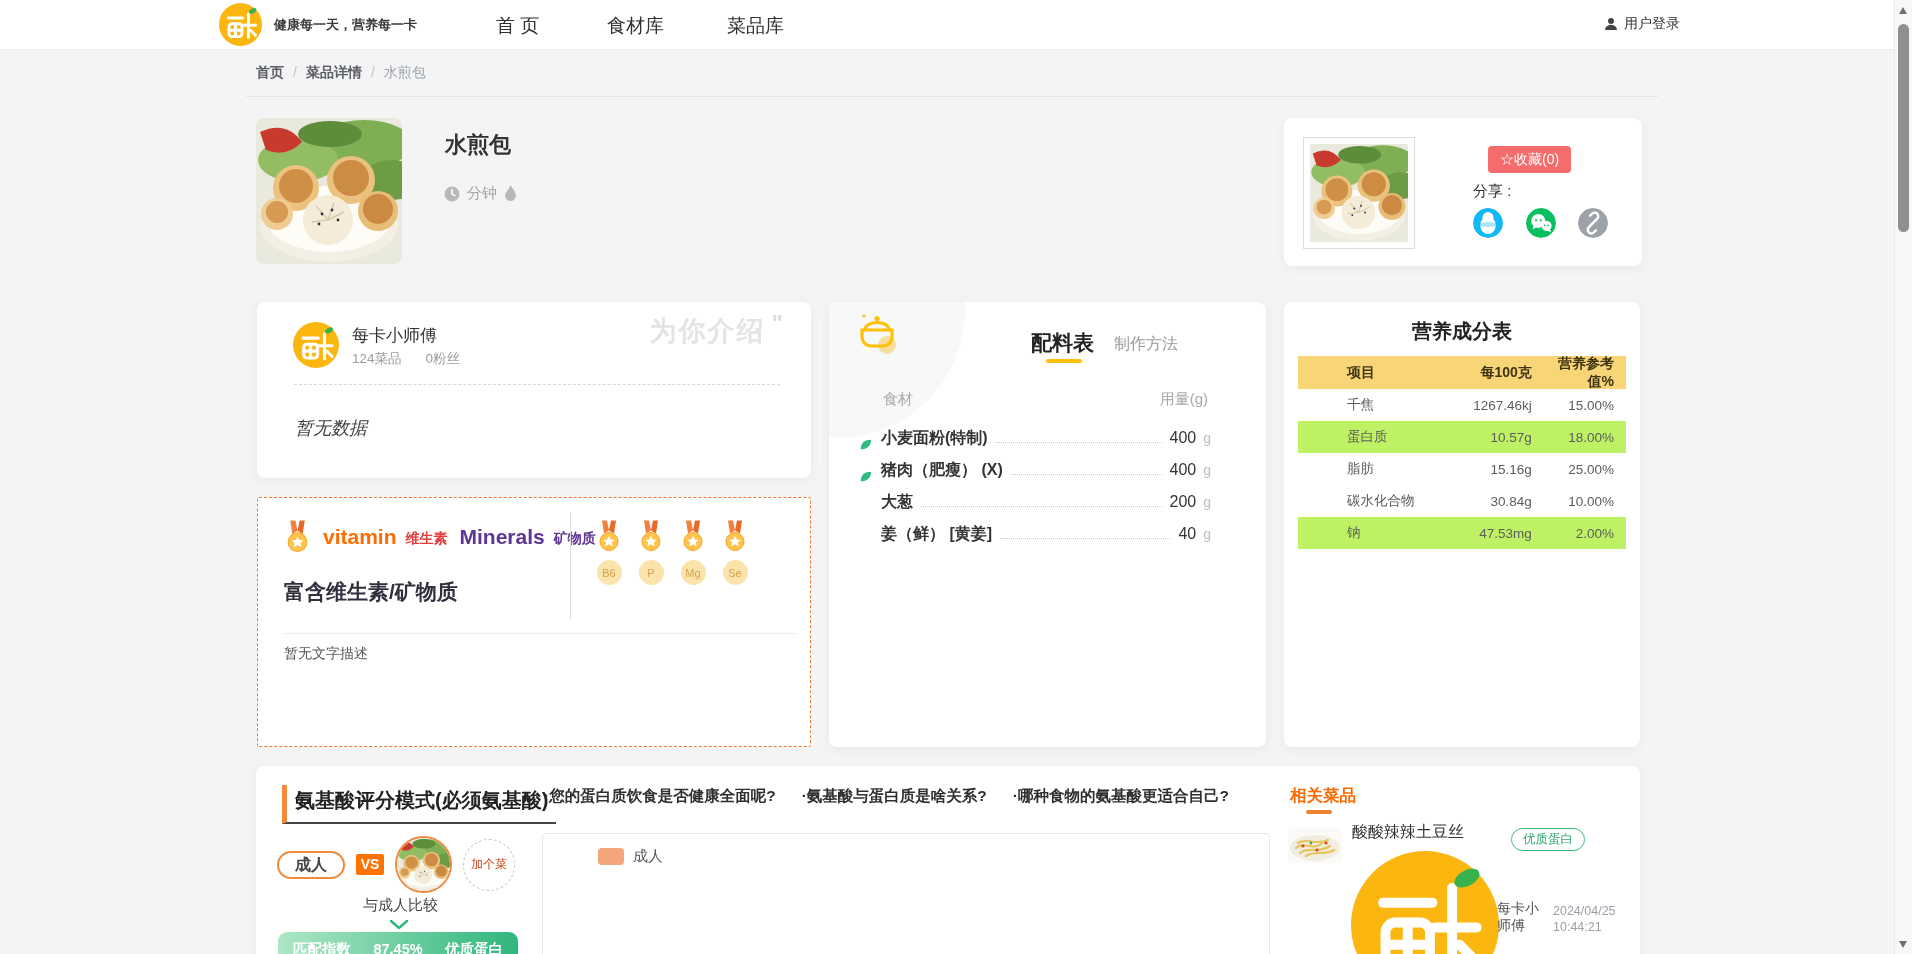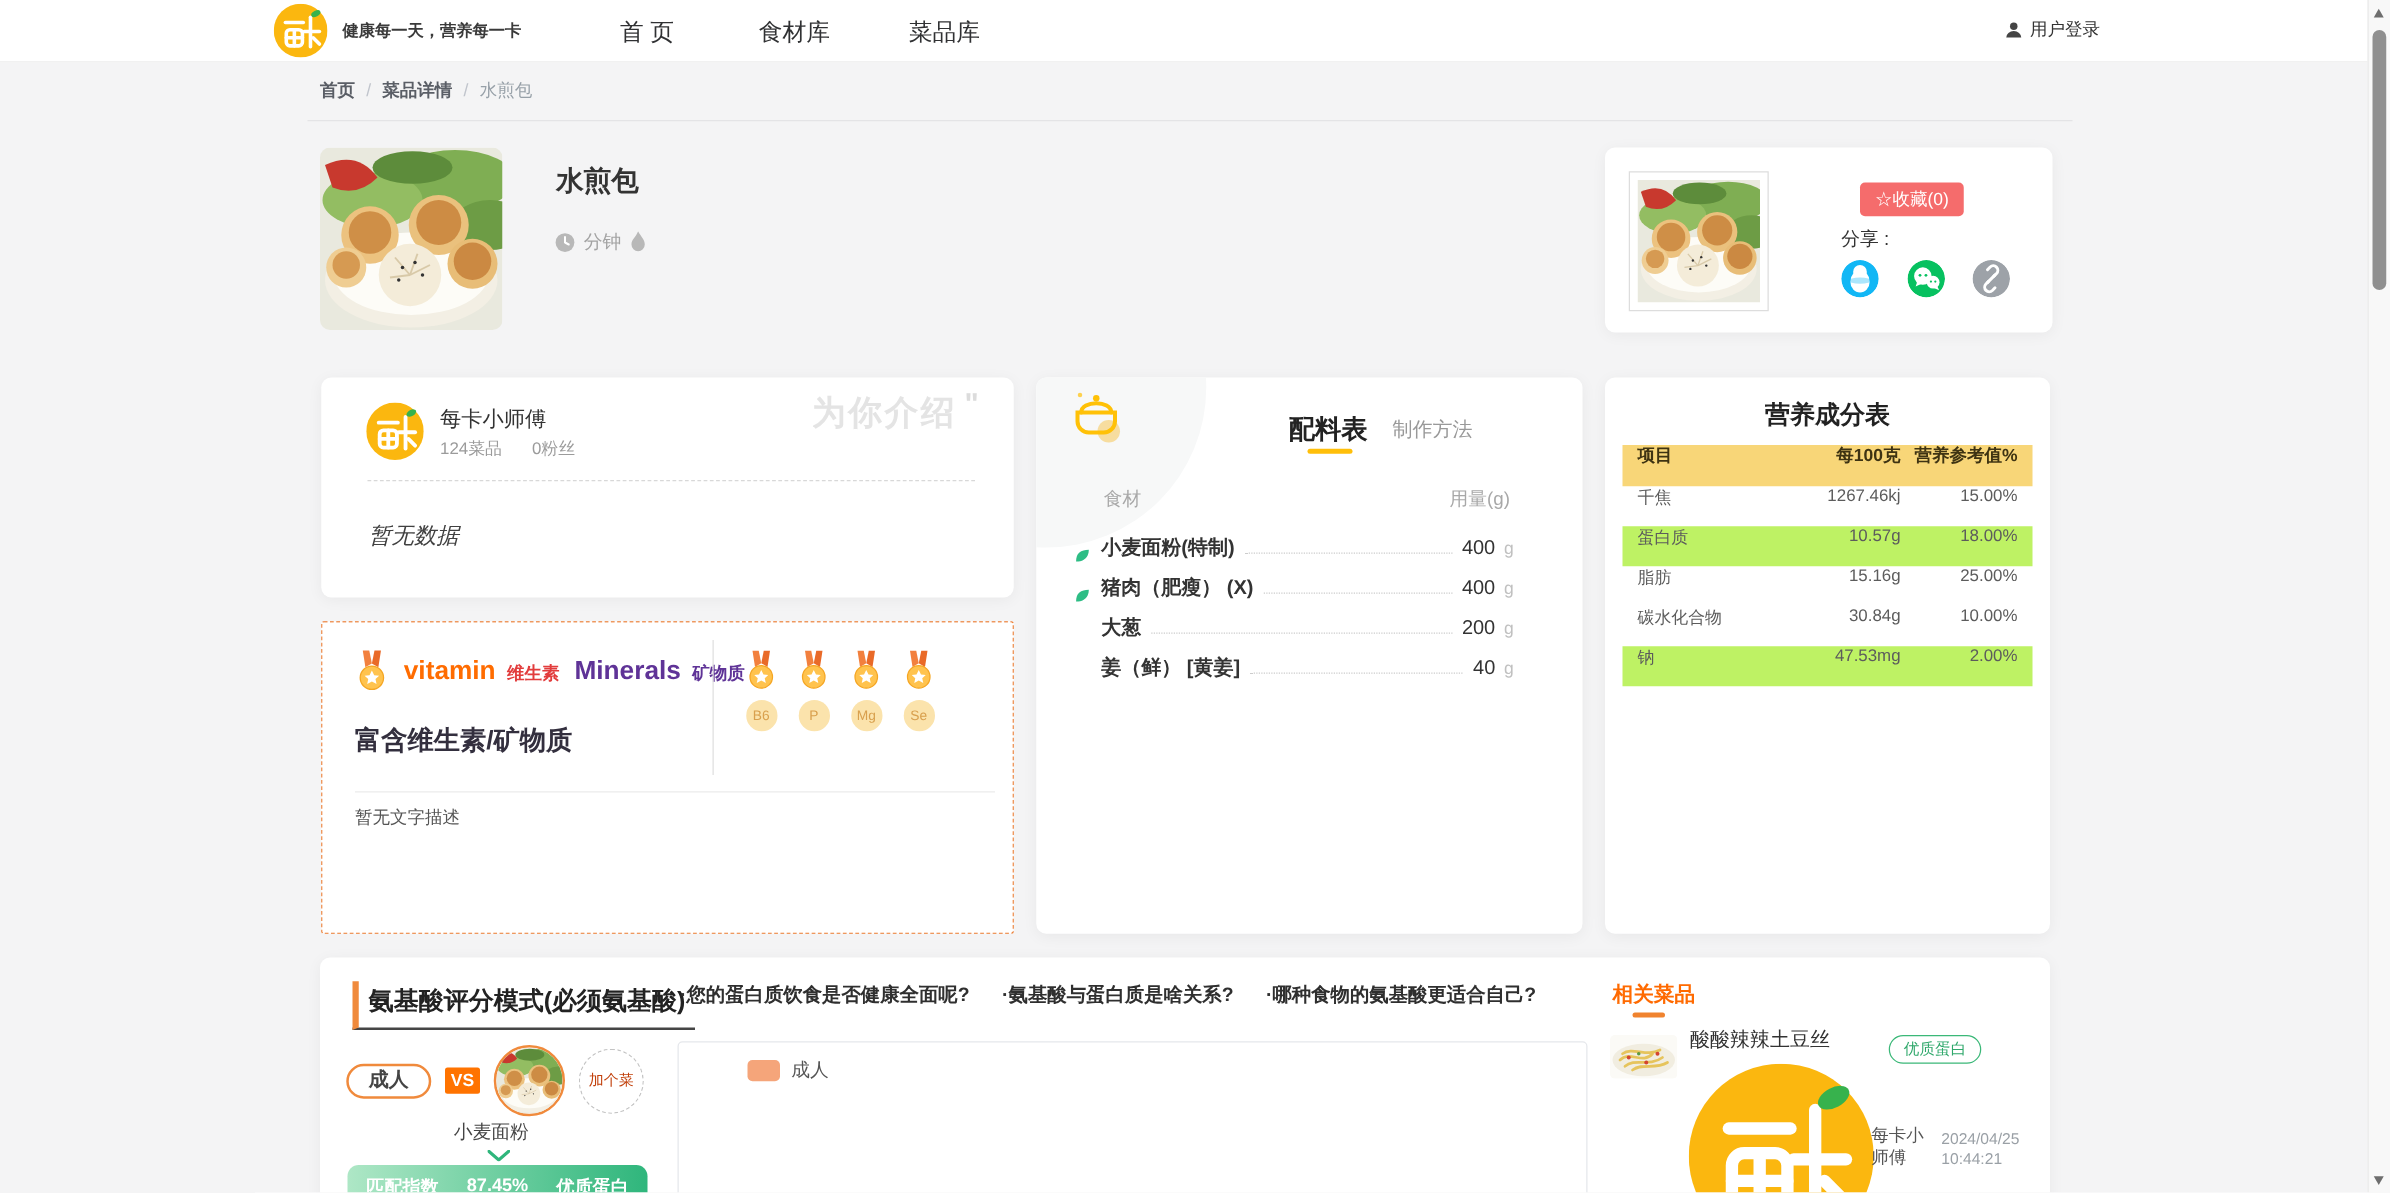--- a/index.html
+++ b/index.html
@@ -83,21 +83,21 @@
   .ing-row .leaf svg{width:13px;height:13px;display:block;}
   .ing-name{font-size:16px;font-weight:700;color:#333;white-space:nowrap;}
   .leader{flex:1;border-bottom:1px dotted #ccc;margin:0 8px 5px 8px;}
   .ing-amt{font-size:16px;font-weight:400;color:#333;}
   .ing-unit{font-size:14px;color:#c0c0c0;margin-left:7px;}
 
   
   .nut-card{left:1284px;top:302px;width:356px;height:445px;}
   .nut-title{position:absolute;left:0;top:16px;width:100%;text-align:center;font-size:20px;font-weight:700;color:#222;}
   .nut-table{position:absolute;left:14px;top:54px;width:328px;}
-  .nut-tr{display:flex;align-items:flex-start;height:32px;font-size:13.5px;color:#5c5c5c;}
+  .nut-tr{display:flex;align-items:center;height:32px;font-size:13.5px;color:#5c5c5c;padding-left:37px;}
   .nut-tr .c1{flex:1.25;text-align:left;padding-left:12px;}
   .nut-tr .c2{flex:1;text-align:right;}
   .nut-tr .c3{flex:1;text-align:right;padding-right:12px;}
   .nut-hd{height:33px;background:#F8D678;font-weight:700;color:#3e3312;font-size:14px;}
   .nut-alt{background:#bef264;}
 
   
   .bottom-card{left:256px;top:766px;width:1384px;height:210px;border-radius:8px;}
   .amino-title{position:absolute;left:26px;top:19px;display:inline-block;border-left:5px solid #F08A3C;border-bottom:2px solid #454545;padding:2px 8px 8px 8px;font-size:20px;font-weight:700;color:#222;}
   .vs-row{position:absolute;left:21px;top:70px;display:flex;align-items:center;gap:11px;}
@@ -438,21 +438,21 @@
     <div class="amino-title">氨基酸评分模式(必须氨基酸)</div>
 
     <div class="vs-row">
       <span class="adult-pill">成人</span>
       <span class="vs-badge">VS</span>
       <span class="vs-avatar"><svg viewBox="0 0 146 146">
             <use href="#dish-art"></use>
           </svg></span>
       <span class="add-dish">加个菜</span>
     </div>
-    <div class="cmp-label">小麦面粉</div>
+    <div class="cmp-label">与成人比较</div>
     <svg class="cmp-chevron" viewBox="0 0 18 9">
       <polyline points="1,1 9,8 17,1" stroke="#2FB67C" stroke-width="2.5" fill="none" stroke-linecap="round"></polyline>
     </svg>
     <div class="score-bar">
       <span>匹配指数</span>
       <span>87.45%</span>
       <span>优质蛋白</span>
     </div>
 
     <div class="questions">

